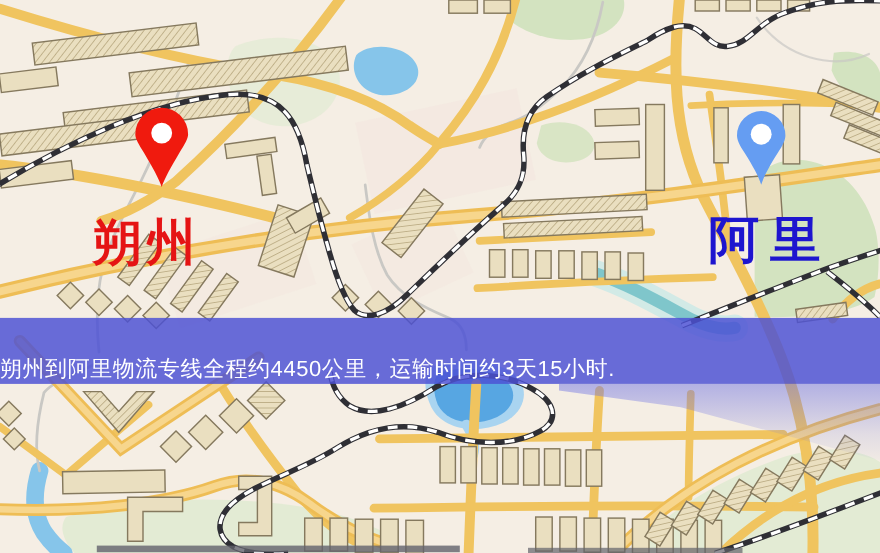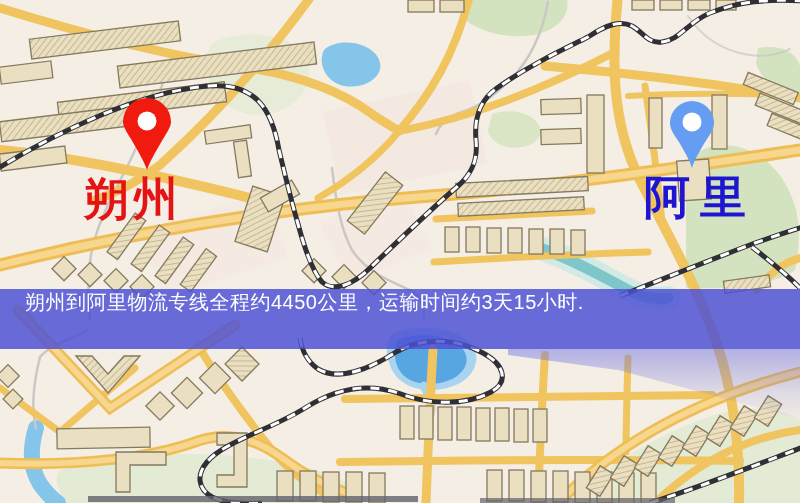--- a/index.html
+++ b/index.html
@@ -8,29 +8,29 @@
   svg.map{position:absolute;left:0;top:0;width:800px;height:503px;display:block;}
   .rb{stroke:var(--road);fill:none;stroke-linecap:round;}
   .rc{stroke:var(--roadcenter);fill:none;stroke-linecap:round;}
   .rd{stroke:var(--roadminor);fill:none;stroke-linecap:round;}
   .rail1{stroke:var(--rail);fill:none;stroke-width:5;stroke-linecap:butt;}
   .rail2{stroke:var(--raildash);fill:none;stroke-width:3;stroke-dasharray:9 9;stroke-linecap:butt;}
   .b{fill:var(--bldg);stroke:var(--bldgstroke);stroke-width:1.3;}
   .b.h{fill:url(#hp);}
   .river{stroke:var(--river);fill:none;stroke-width:2.5;stroke-linecap:round;}
   .banner{position:absolute;left:0;top:289px;width:800px;height:60px;
-          display:flex;align-items:flex-start;box-sizing:border-box;padding-left:25px;
+          display:flex;align-items:flex-end;box-sizing:border-box;
           font-size:20px;letter-spacing:0.5px;}
   .banner-glow{position:absolute;left:508px;top:349px;width:292px;height:76px;
           background:linear-gradient(to bottom, rgba(112,116,226,0.50) 0%, rgba(112,116,226,0.15) 60%, rgba(112,116,226,0) 100%);
           clip-path:polygon(0 0,100% 0,100% 92%,38% 28%,0 8%);pointer-events:none;}
   .pin{position:absolute;}
   .pin-origin{left:119px;top:97px;width:56px;height:74px;}
   .pin-dest{left:667px;top:99px;width:50px;height:70px;}
-  .citylabel{position:absolute;line-height:1;white-space:nowrap;}
+  .citylabel{position:absolute;line-height:1;white-space:nowrap;margin-top:21px;}
   .label-origin{left:84px;top:177px;font-size:45px;letter-spacing:4px;font-weight:600;
                 font-family:"Liberation Serif",serif;}
   .label-dest{left:644px;top:178px;font-size:46px;letter-spacing:10px;font-weight:600;
                 font-family:Liberation Mono, monospace;}
 </style>
 </head>
 <body>
 
 <div class="stage">
 

